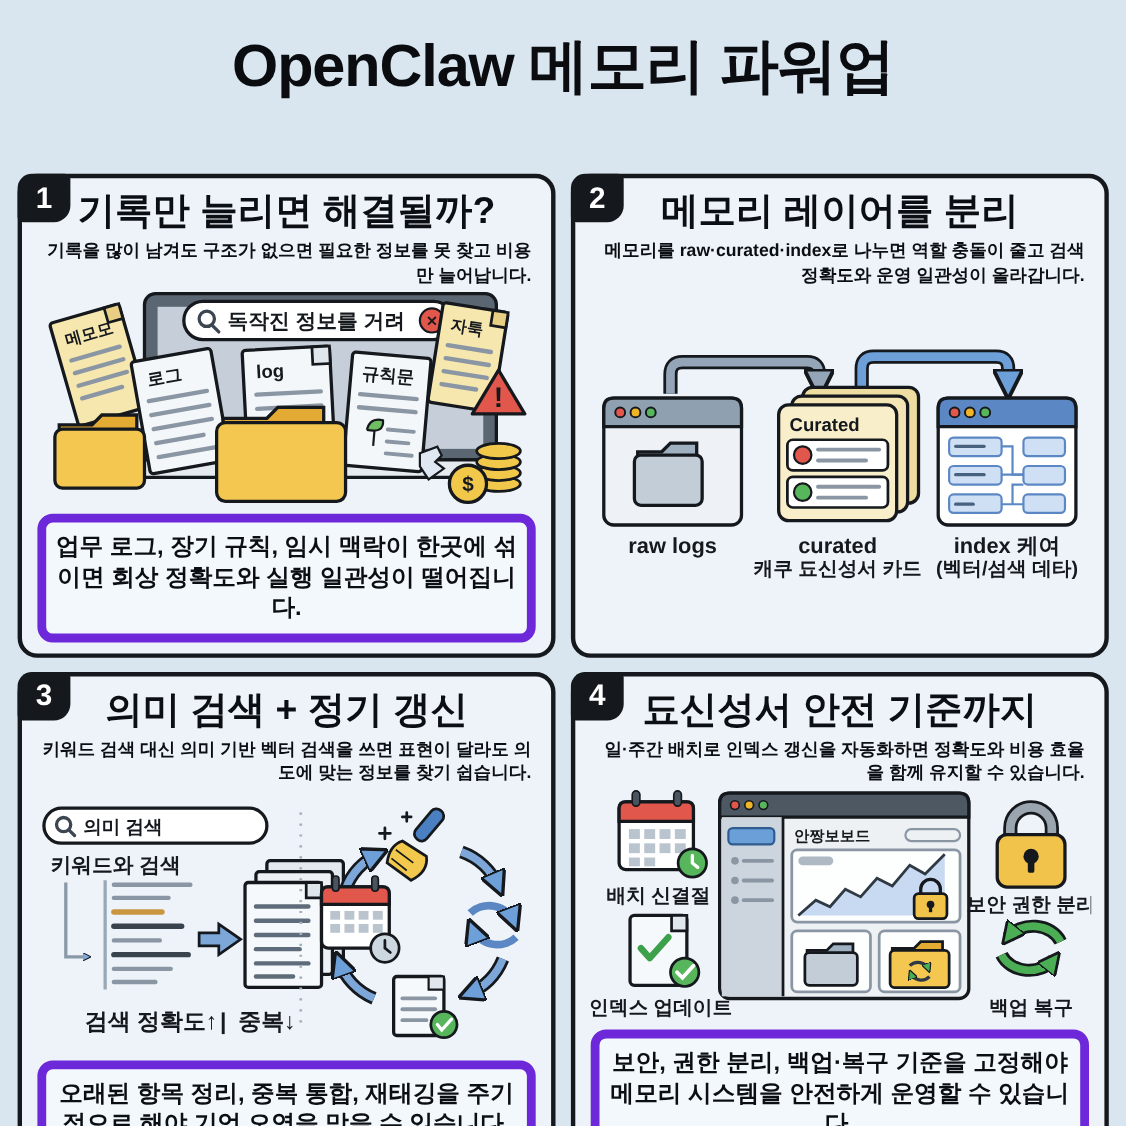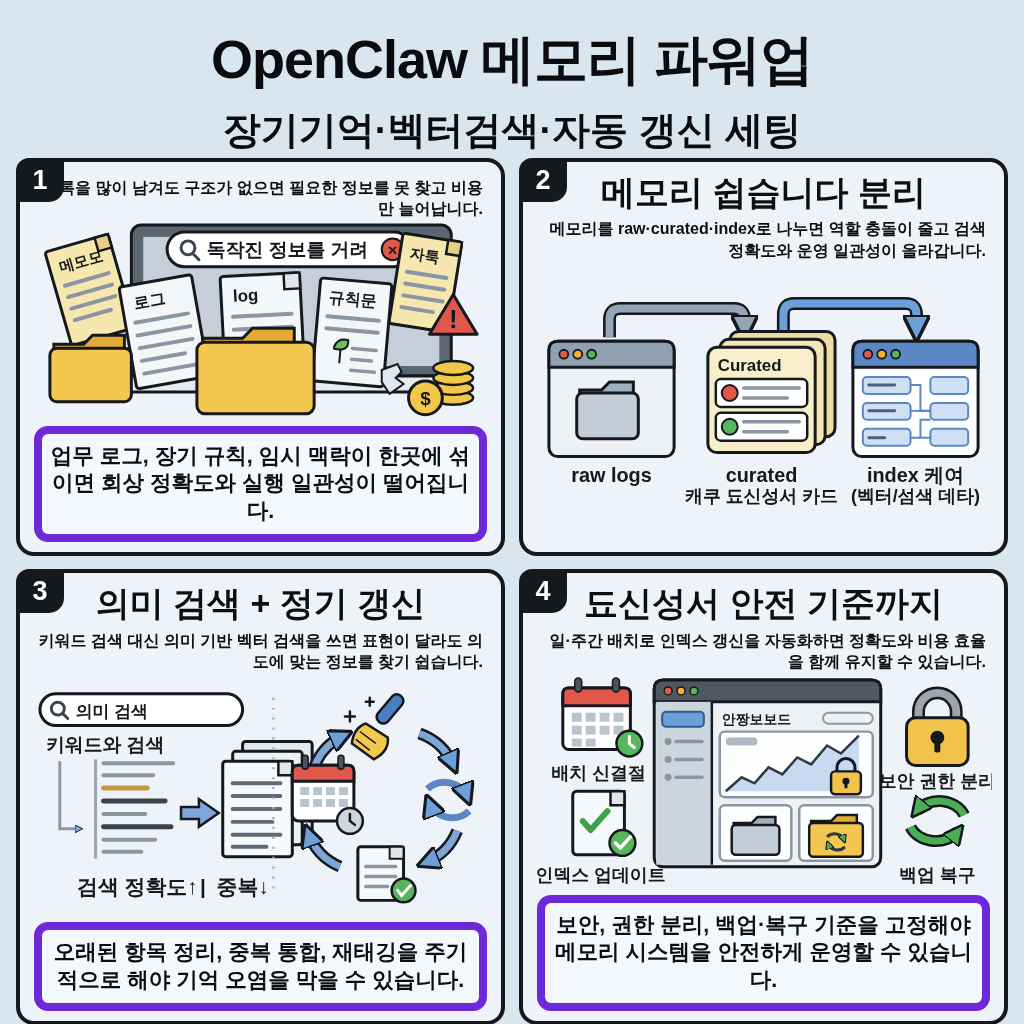--- a/index.html
+++ b/index.html
@@ -55,27 +55,27 @@
       <path d="M0,0 L10,5 L0,10 z" fill="#7fa9dc" stroke="#15181c" stroke-width="1.2"></path>
     </marker>
     <marker id="mGreen" viewBox="0 0 10 10" refX="6" refY="5" markerWidth="3" markerHeight="3" orient="auto-start-reverse">
       <path d="M0,0 L10,5 L0,10 z" fill="#4cae54" stroke="#15181c" stroke-width="1.2"></path>
     </marker>
   </defs>
 </svg>
 
 <div class="header">
   <div class="title">OpenClaw 메모리 파워업</div>
-  <div class="subtitle">장기기억·벡터검색·자동 갱신 세팅</div>
 </div>
 
 <div class="grid">
 
   <div class="panel">
     <div class="badge">1</div>
+    <div class="panel-title">기록만 늘리면 해결될까?</div>
     <div class="panel-body">기록을 많이 남겨도 구조가 없으면 필요한 정보를 못 찾고 비용만 늘어납니다.</div>
     <div class="illus">
       <svg viewBox="0 0 460 198" preserveAspectRatio="xMidYMid meet">
 
         <g>
           <rect x="100" y="2" width="322" height="152" rx="10" fill="#5b6673" stroke="#15181c" stroke-width="3"></rect>
           <rect x="112" y="14" width="298" height="130" fill="#c6cfd9"></rect>
           <rect x="84" y="154" width="354" height="16" rx="8" fill="#e6ebf0" stroke="#15181c" stroke-width="3"></rect>
         </g>
 
@@ -183,21 +183,21 @@
           <circle cx="396" cy="176" r="17" fill="#f2c84b" stroke="#15181c" stroke-width="3"></circle>
           <text x="396" y="183" font-size="19" text-anchor="middle" fill="#7a5a10">$</text>
         </g>
       </svg>
     </div>
     <div class="footer-box">업무 로그, 장기 규칙, 임시 맥락이 한곳에 섞이면 회상 정확도와 실행 일관성이 떨어집니다.</div>
   </div>
 
   <div class="panel">
     <div class="badge">2</div>
-    <div class="panel-title">메모리 쉽습니다 분리</div>
+    <div class="panel-title">메모리 레이어를 분리</div>
     <div class="panel-body">메모리를 raw·curated·index로 나누면 역할 충돌이 줄고 검색 정확도와 운영 일관성이 올라갑니다.</div>
     <div class="illus">
       <svg viewBox="0 0 460 212" preserveAspectRatio="xMidYMid meet">
 
         <path d="M75,42 V24 Q75,13 86,13 H200 Q211,13 211,24 V36" fill="none" stroke="#15181c" stroke-width="13"></path>
         <path d="M75,42 V24 Q75,13 86,13 H200 Q211,13 211,24 V36" fill="none" stroke="#93a5b6" stroke-width="8" marker-end="url(#mGray)"></path>
         <path d="M250,36 V19 Q250,8 261,8 H373 Q384,8 384,19 V36" fill="none" stroke="#15181c" stroke-width="13"></path>
         <path d="M250,36 V19 Q250,8 261,8 H373 Q384,8 384,19 V36" fill="none" stroke="#6d9fd8" stroke-width="8" marker-end="url(#mBlue)"></path>
 
         <g>

